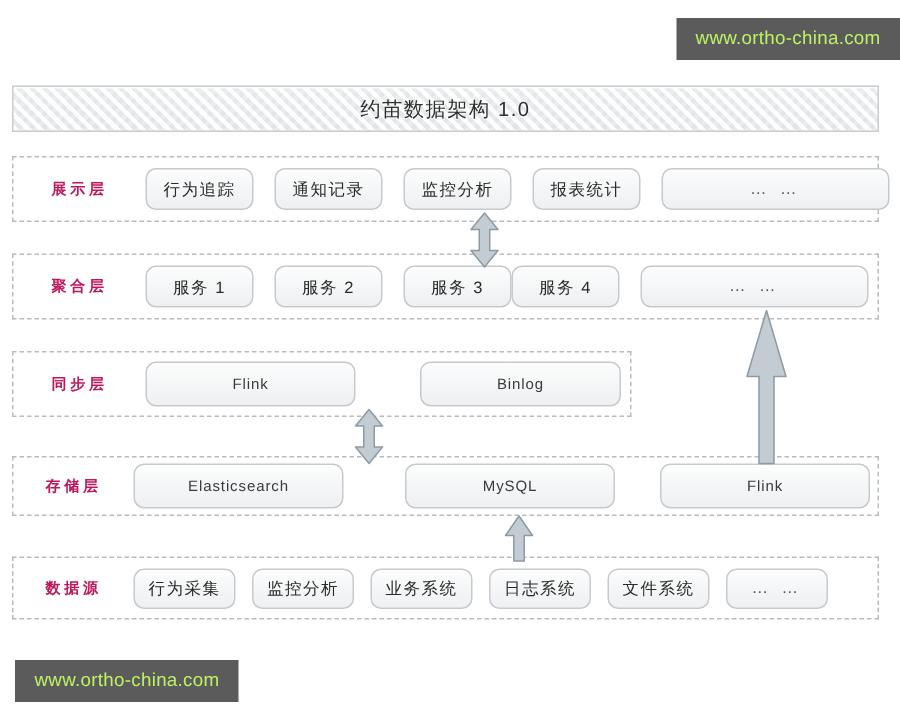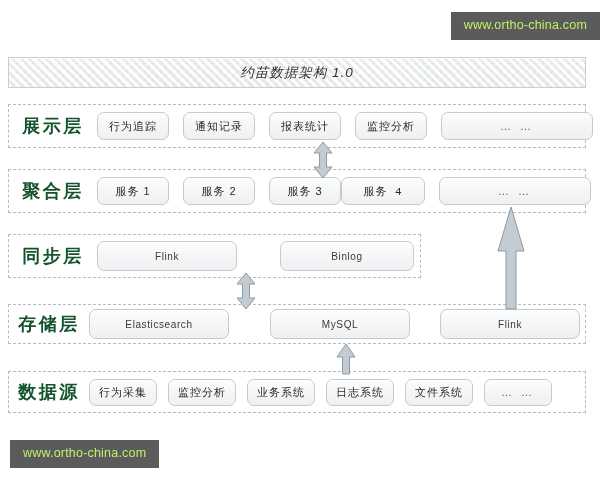--- a/index.html
+++ b/index.html
@@ -47,34 +47,33 @@
     align-items: center;
     justify-content: center;
     box-shadow: inset 0 1px 0 rgba(255,255,255,0.9);
   }
   .title-text {
     font-size: 13.5px;
     color: #2f2f2f;
     letter-spacing: 1px;
     font-weight: 500;
     text-shadow: 0 1px 0 rgba(255,255,255,0.8);
-    font-style: italic;
   }
 
   
   .layer {
     position: absolute;
     box-sizing: border-box;
     border: 1px dashed #b9bcbf;
     display: flex;
     align-items: center;
   }
   .layer-label {
-    font-size: 18px;
-    color: #14532d;
+    font-size: 10px;
+    color: #be185d;
     font-weight: 600;
     letter-spacing: 2.5px;
     flex: 0 0 auto;
     text-align: center;
     white-space: nowrap;
   }
   .nodes {
     flex: 1 1 auto;
     display: flex;
     align-items: center;
@@ -120,33 +119,33 @@
 
 <div class="title-bar">
   <span class="title-text">约苗数据架构 1.0</span>
 </div>
 
 <div class="layer" id="layer-presentation" style="left:8px; top:104px; width:578px; height:44px;">
   <div class="layer-label" style="width:88px;">展示层</div>
   <div class="nodes">
     <div class="node" style="width:72px;height:28px;margin-right:14px;">行为追踪</div>
     <div class="node" style="width:72px;height:28px;margin-right:14px;">通知记录</div>
+    <div class="node" style="width:72px;height:28px;margin-right:14px;">监控分析</div>
     <div class="node" style="width:72px;height:28px;margin-right:14px;">报表统计</div>
-    <div class="node" style="width:72px;height:28px;margin-right:14px;">监控分析</div>
     <div class="node ellipsis" style="width:152px;height:28px;">… …</div>
   </div>
 </div>
 
 <div class="layer" id="layer-aggregation" style="left:8px; top:169px; width:578px; height:44px;align-items:center;">
   <div class="layer-label" style="width:88px;">聚合层</div>
   <div class="nodes">
     <div class="node" style="width:72px;height:28px;margin-right:14px;">服务 1</div>
     <div class="node" style="width:72px;height:28px;margin-right:14px;">服务 2</div>
     <div class="node" style="width:72px;height:28px;margin-right:0;">服务 3</div>
-    <div class="node" style="width:84px;height:28px;margin-right:14px;font-family:Liberation Mono, monospace;">服务 4</div>
+    <div class="node" style="width:72px;height:28px;margin-right:14px;">服务 4</div>
     <div class="node ellipsis" style="width:152px;height:28px;">… …</div>
   </div>
 </div>
 
 <div class="layer" id="layer-sync" style="left:8px; top:234px; width:413px; height:44px;">
   <div class="layer-label" style="width:88px;">同步层</div>
   <div class="nodes">
     <div class="node latin" style="width:140px;height:30px;margin-right:43px;">Flink</div>
     <div class="node latin" style="width:134px;height:30px;">Binlog</div>
   </div>

